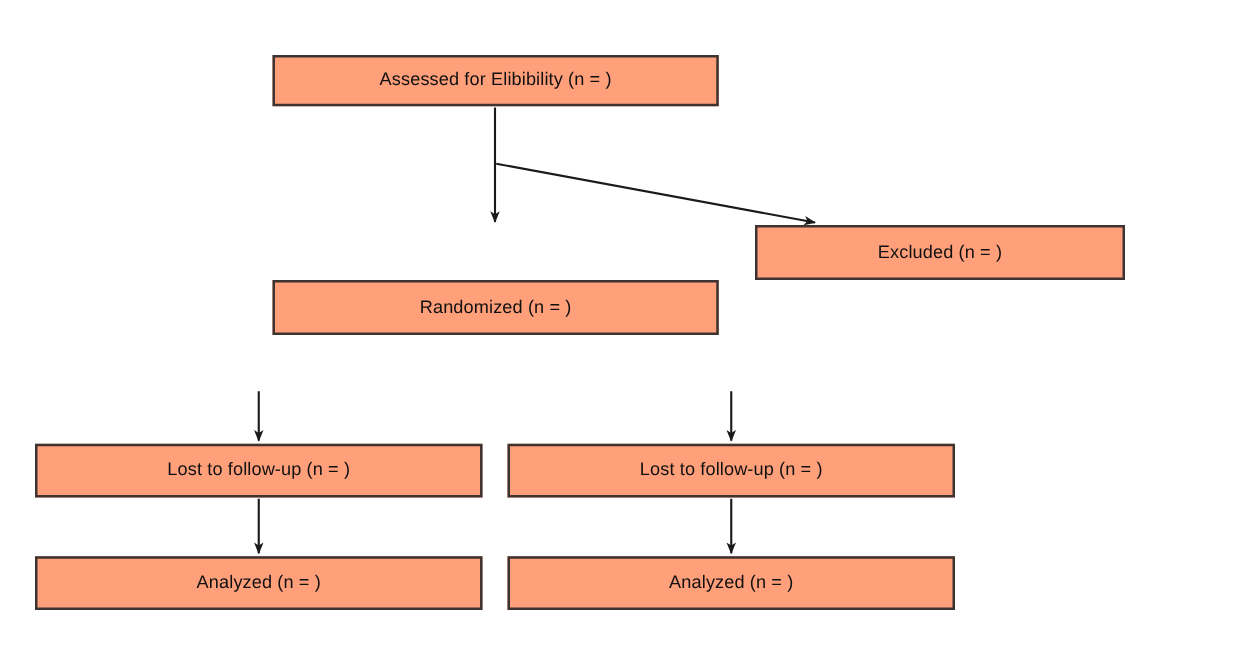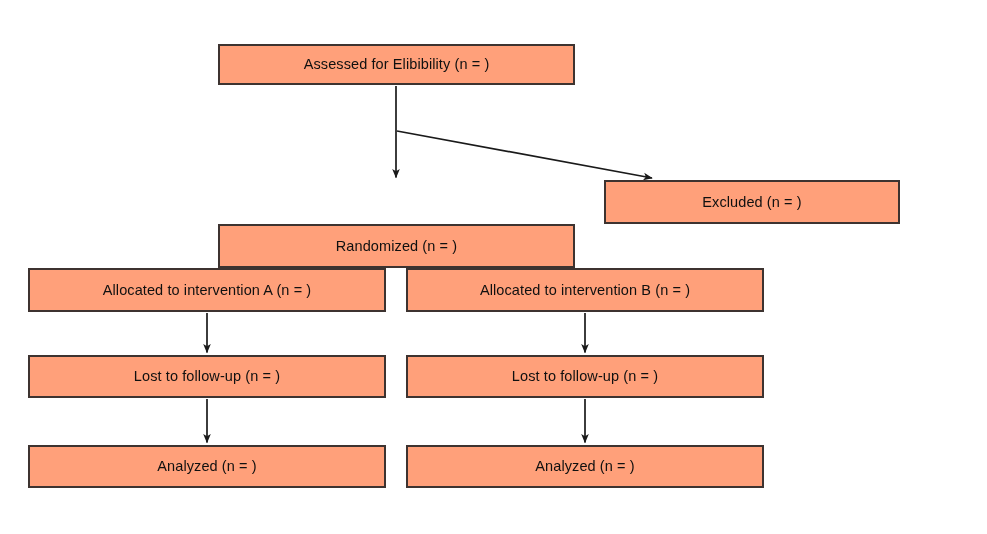--- a/index.html
+++ b/index.html
@@ -93,27 +93,21 @@
   </div>
 
   <div class="node" style="left: 218px; top: 180px; width: 357px; height: 44px; background: rgb(255, 160, 122); border-color: rgb(61, 51, 48); color: rgb(16, 16, 16); margin-top: 44px;">
     <span class="node-label">Randomized (n = )</span>
   </div>
 
   <div class="node" style="left: 604px; top: 180px; width: 296px; height: 44px; background: rgb(255, 160, 122); border-color: rgb(61, 51, 48); color: rgb(16, 16, 16);">
     <span class="node-label">Excluded (n = )</span>
   </div>
 
-  <div class="node" style="left: 28px; top: 268px; width: 358px; height: 44px; background: rgb(255, 160, 122); border-color: rgb(61, 51, 48); color: rgb(16, 16, 16);">
-    <span class="node-label">Allocated to intervention A (n = )</span>
-  </div>
 
-  <div class="node" style="left: 406px; top: 268px; width: 358px; height: 44px; background: rgb(255, 160, 122); border-color: rgb(61, 51, 48); color: rgb(16, 16, 16);">
-    <span class="node-label">Allocated to intervention B (n = )</span>
-  </div>
 
   <div class="node" style="left: 28px; top: 355px; width: 358px; height: 43px; background: rgb(255, 160, 122); border-color: rgb(61, 51, 48); color: rgb(16, 16, 16);">
     <span class="node-label">Lost to follow-up (n = )</span>
   </div>
 
   <div class="node" style="left: 406px; top: 355px; width: 358px; height: 43px; background: rgb(255, 160, 122); border-color: rgb(61, 51, 48); color: rgb(16, 16, 16);">
     <span class="node-label">Lost to follow-up (n = )</span>
   </div>
 
   <div class="node" style="left: 28px; top: 445px; width: 358px; height: 43px; background: rgb(255, 160, 122); border-color: rgb(61, 51, 48); color: rgb(16, 16, 16);">

